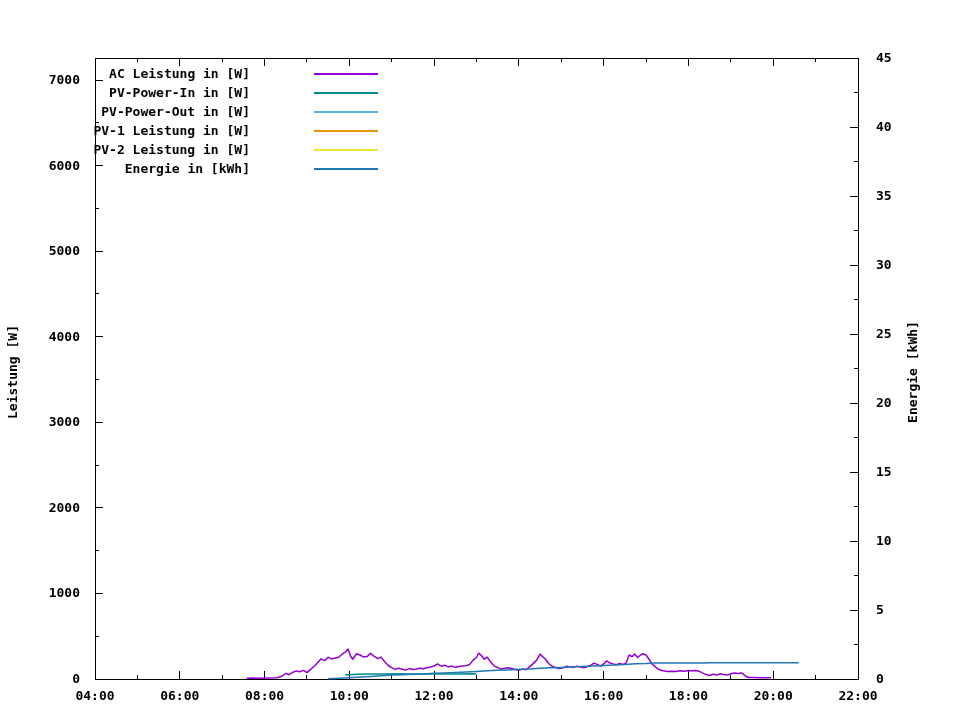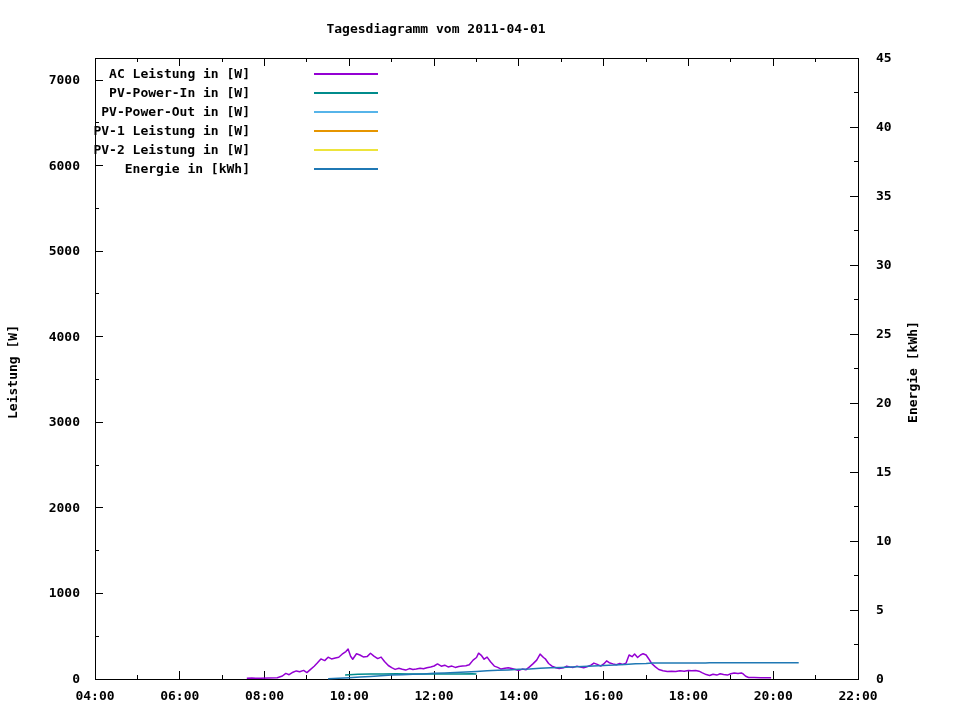--- a/index.html
+++ b/index.html
@@ -16,21 +16,20 @@
   svg{position:absolute;top:0;left:0;}
   svg text{
     font-family:"DejaVu Sans Mono","Liberation Mono",monospace;
     font-size:13px;font-weight:bold;fill:#000;
   }
 </style>
 </head>
 <body>
 
 <div id="canvas">
-  <div id="chart-title">Tagesdiagramm vom 2011-04-01</div>
   <svg id="plot" width="960" height="720" viewBox="0 0 960 720">
       <rect x="95" y="58" width="763" height="621" fill="none" stroke="#000" stroke-width="1" shape-rendering="crispEdges"></rect>
       <line x1="95" y1="679" x2="95" y2="671" stroke="#000" stroke-width="1" shape-rendering="crispEdges"></line>
       <line x1="95" y1="58" x2="95" y2="66" stroke="#000" stroke-width="1" shape-rendering="crispEdges"></line>
       <text x="95" y="700" text-anchor="middle">04:00</text>
       <line x1="179.77777777777777" y1="679" x2="179.77777777777777" y2="671" stroke="#000" stroke-width="1" shape-rendering="crispEdges"></line>
       <line x1="179.77777777777777" y1="58" x2="179.77777777777777" y2="66" stroke="#000" stroke-width="1" shape-rendering="crispEdges"></line>
       <text x="179.77777777777777" y="700" text-anchor="middle">06:00</text>
       <line x1="264.55555555555554" y1="679" x2="264.55555555555554" y2="671" stroke="#000" stroke-width="1" shape-rendering="crispEdges"></line>
       <line x1="264.55555555555554" y1="58" x2="264.55555555555554" y2="66" stroke="#000" stroke-width="1" shape-rendering="crispEdges"></line>

